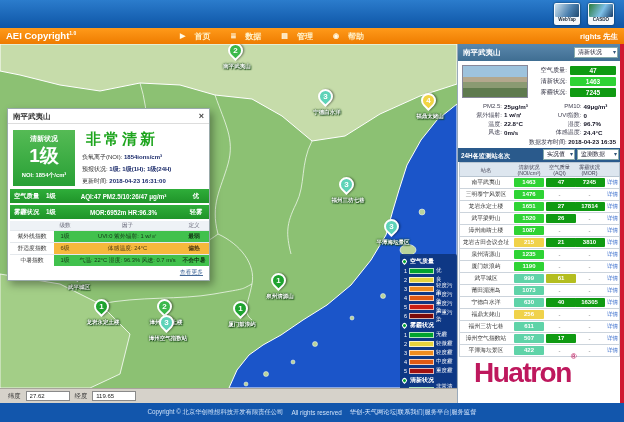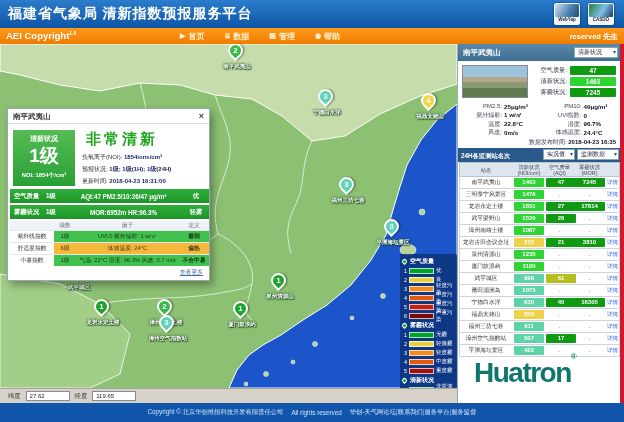--- a/index.html
+++ b/index.html
@@ -14,21 +14,21 @@
   .logo .cap{display:block;font-size:4.5px;color:#123;text-align:center;font-weight:bold;line-height:6px}
   .logo1{left:554px}.logo2{left:588px}
   .logo1 .g{background:linear-gradient(120deg,#cfe3ee,#4a7fae 60%,#214a70)}
   .logo2 .g{background:linear-gradient(120deg,#2b7c3a,#7ec0e8 55%,#143a66)}
 
   
   .nav{position:absolute;left:0;top:28px;width:624px;height:16px;background:linear-gradient(#ff9a1a,#ee7c00)}
   .brand{position:absolute;left:6px;top:2px;color:#fff;font-weight:bold;font-size:9.5px}
   .brand sup{font-size:5px}
   .nav-menu{position:absolute;left:180px;top:0;height:16px;display:flex;gap:20px;align-items:center}
-  .nav-item{display:flex;gap:3px;align-items:center;color:#fff3cc;font-size:8px;font-weight:bold;cursor:pointer}
+  .nav-item{display:flex;gap:9px;align-items:center;color:#fff3cc;font-size:8px;font-weight:bold;cursor:pointer}
   .nav-ic{font-size:7px;color:#fffbe8}
   .nav-user{position:absolute;right:6px;top:4px;color:#fff;font-size:7.5px;font-weight:bold}
 
   
   .map{position:absolute;left:0;top:44px;width:457px;height:344px;background:#8cc173;overflow:hidden}
   .map svg{position:absolute;left:0;top:0}
   .pin{position:absolute;width:15px;height:15px;border:2px solid #fff;border-radius:50% 50% 50% 0;transform:rotate(-45deg);box-shadow:1px 1px 2px rgba(0,0,0,.4);z-index:6;cursor:pointer}
   .pin b{display:block;transform:rotate(45deg);color:#fff;font-size:8px;text-align:center;line-height:11px;font-weight:bold}
   .pin-label{position:absolute;width:52px;text-align:center;font-size:5.5px;line-height:6.5px;color:#fff;font-weight:bold;text-shadow:0 0 2px #1a4a1a,0 0 2px #1a4a1a,1px 1px 1px #1a4a1a;z-index:6}
 
@@ -90,39 +90,38 @@
   .sel-b{right:2px;top:1px;width:42px}
   .rank-table{position:absolute;left:1px;top:118px;width:161px}
   .rt-h{display:flex;background:#dde6ef;border:1px solid #b9c6d2;height:15px;font-size:5.3px;color:#445;align-items:center;line-height:6px}
   .rt-h span{text-align:center;white-space:pre-line}
   .rt-r{display:flex;height:12px;border:1px solid #ccd4dc;border-top:0;align-items:center}
   .rt-name{width:52px;text-align:center;font-size:5.8px;color:#333;flex:none}
   .rt-cell{text-align:center;font-size:6px;color:#777;flex:none}
   .rt-badge{display:inline-block;width:30px;height:9px;color:#fff;font-size:6px;font-weight:bold;line-height:9px;border-radius:1px}
   .rt-det{width:13px;font-size:5.5px;color:#2a62c8;cursor:pointer;text-align:center;flex:none}
   .w-noi{width:34px}.w-aqi{width:27px}.w-mor{width:33px}
-  .brand-logo{position:absolute;left:16px;top:312px;color:#0f766e;font-size:28px;font-weight:bold;letter-spacing:-1.5px;line-height:28px}
+  .brand-logo{position:absolute;left:16px;top:312px;color:#be185d;font-size:28px;font-weight:bold;letter-spacing:-1.5px;line-height:28px}
   .brand-logo sup{font-size:8px;position:relative;top:-13px;letter-spacing:0}
 
   .red-strip{position:absolute;left:620px;top:44px;width:4px;height:359px;background:#d01830}
 
   
   .statusbar{position:absolute;left:0;top:388px;width:457px;height:15px;background:#d6d2ca;border-top:1px solid #a8a49c;display:flex;align-items:center;gap:5px;padding-left:8px;font-size:6.3px;color:#333}
   .statusbar input{width:44px;height:10px;border:1px solid #8a8a8a;font-size:6px;padding:0 3px;background:#fff;color:#222}
   .footer{position:absolute;left:0;top:403px;width:624px;height:19px;background:#1256ac;color:#cfe2f8;font-size:6.3px;display:flex;align-items:center;justify-content:center;gap:8px}
   .ft-link{cursor:pointer;color:#dcebff}
   .ft-sep{color:#9cbce8}
 </style>
 </head>
 <body>
 
 <div class="app">
 
   <header class="titlebar">
-    <span class="page-title">福建省气象局 清新指数预报服务平台</span>
     <div class="logo logo1">
       <span class="g"></span>
       <span class="cap">WebYap</span>
     </div>
     <div class="logo logo2">
       <span class="g"></span>
       <span class="cap">CASDO</span>
     </div>
   </header>
 
@@ -139,21 +138,21 @@
         </div>
         <div class="nav-item">
           <span class="nav-ic">▤</span>
           <span>管理</span>
         </div>
         <div class="nav-item">
           <span class="nav-ic">◉</span>
           <span>帮助</span>
         </div>
       </div>
-    <span class="nav-user">reserved 先生</span>
+    <span class="nav-user">rights 先生</span>
   </nav>
 
   <div class="map">
     <svg width="457" height="344" viewBox="0 0 457 344">
       <rect width="457" height="344" fill="#8cc173"></rect>
       <polygon fill="#c6dcaa" stroke="#fff" stroke-width="1" points="0,0 457,0 457,40 420,52 380,70 345,92 312,97 282,72 252,55 215,51 180,41 140,39 100,47 60,41 20,31 0,27"></polygon>
       <polygon fill="#a3ce87" stroke="#fff" stroke-width="0.8" points="0,230 60,240 100,260 130,290 120,330 90,344 0,344"></polygon>
       <g stroke="#fff" stroke-width="0.8" fill="none" opacity="0.85">
         <path d="M215,51 C225,80 235,95 228,120 S210,160 218,190"></path>
         <path d="M312,97 C300,120 306,140 296,160 S286,190 291,210"></path>

